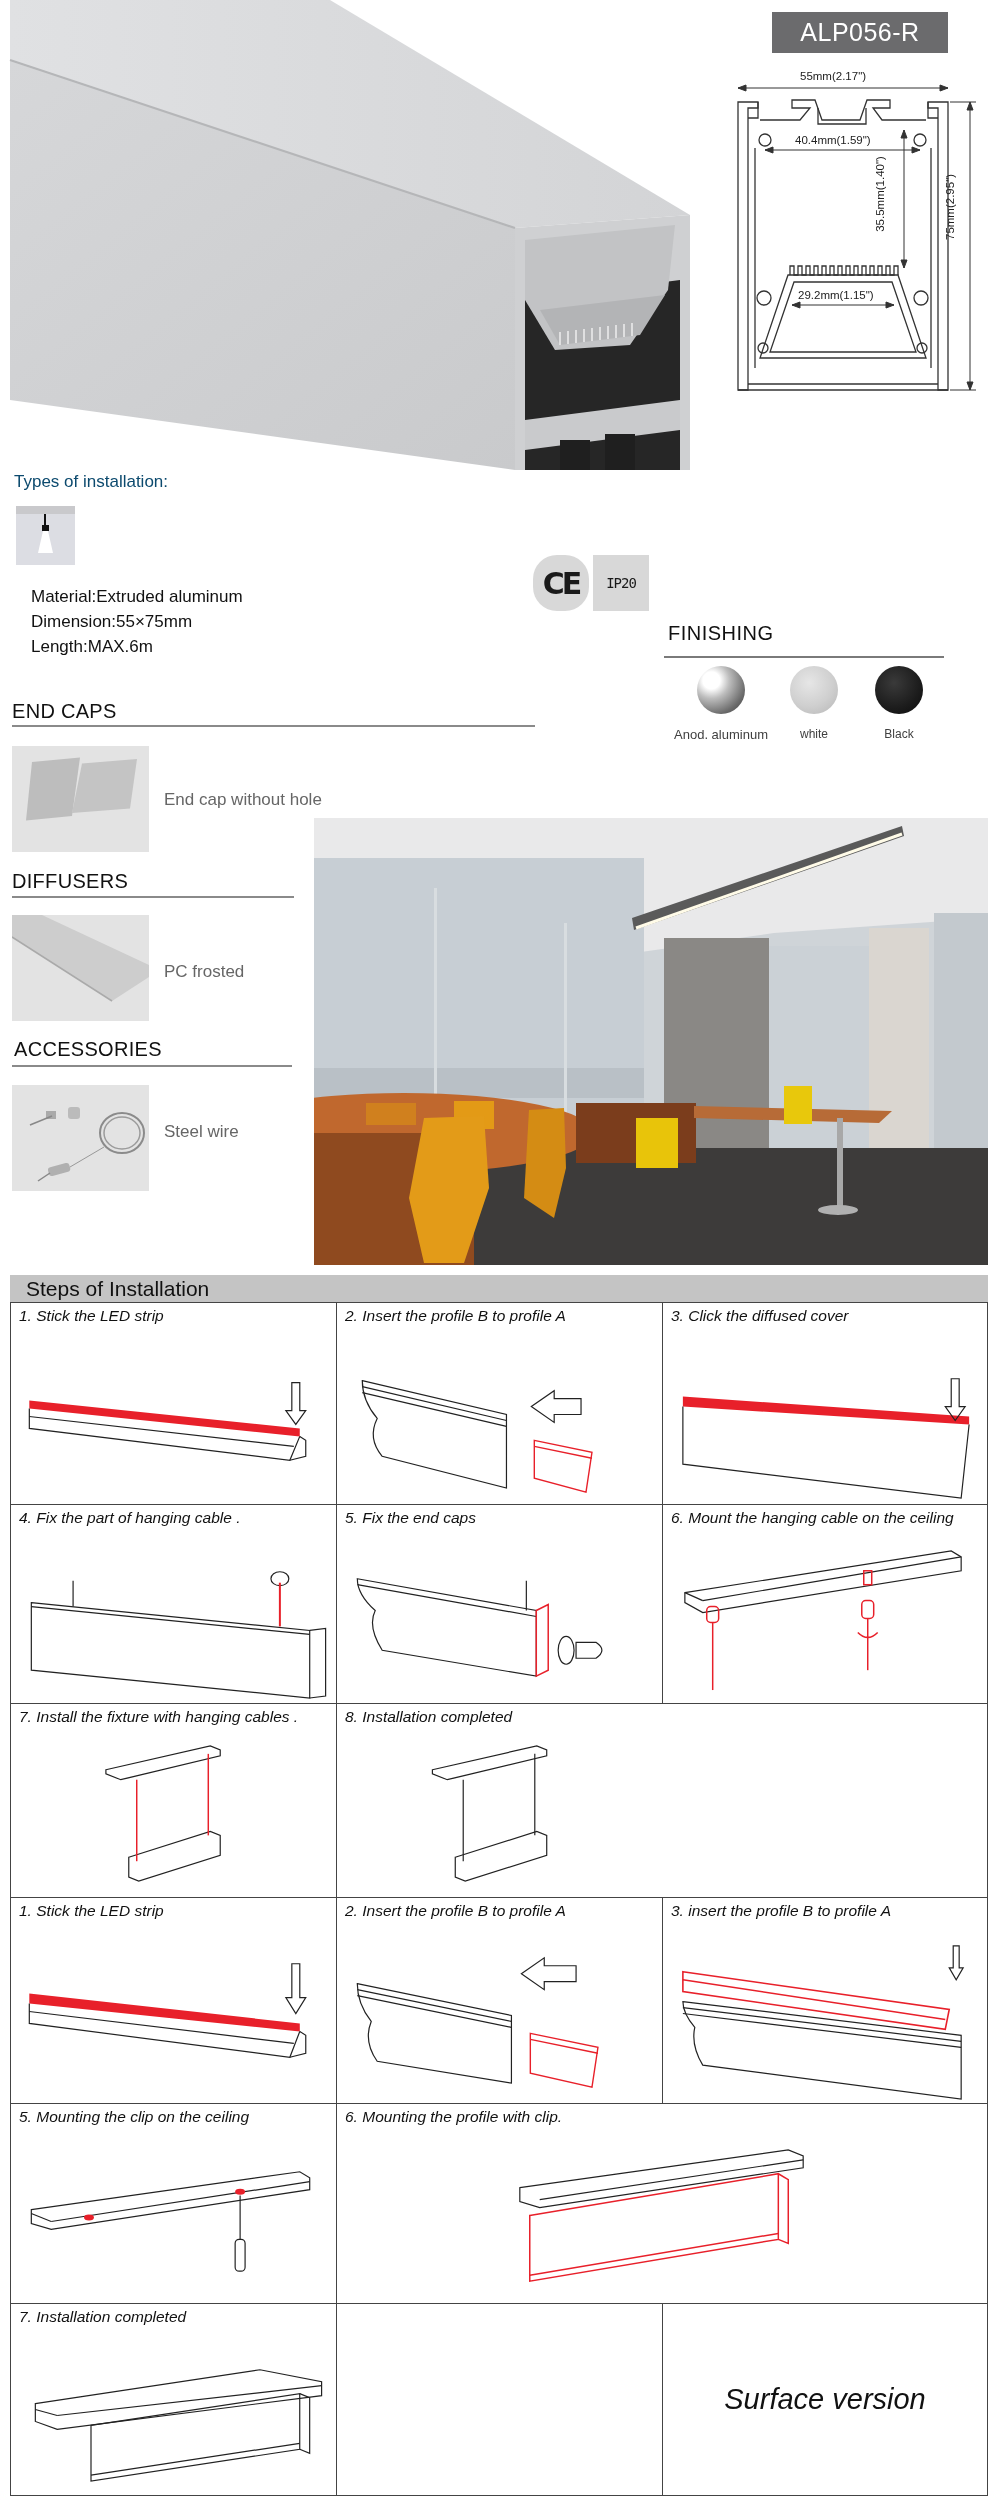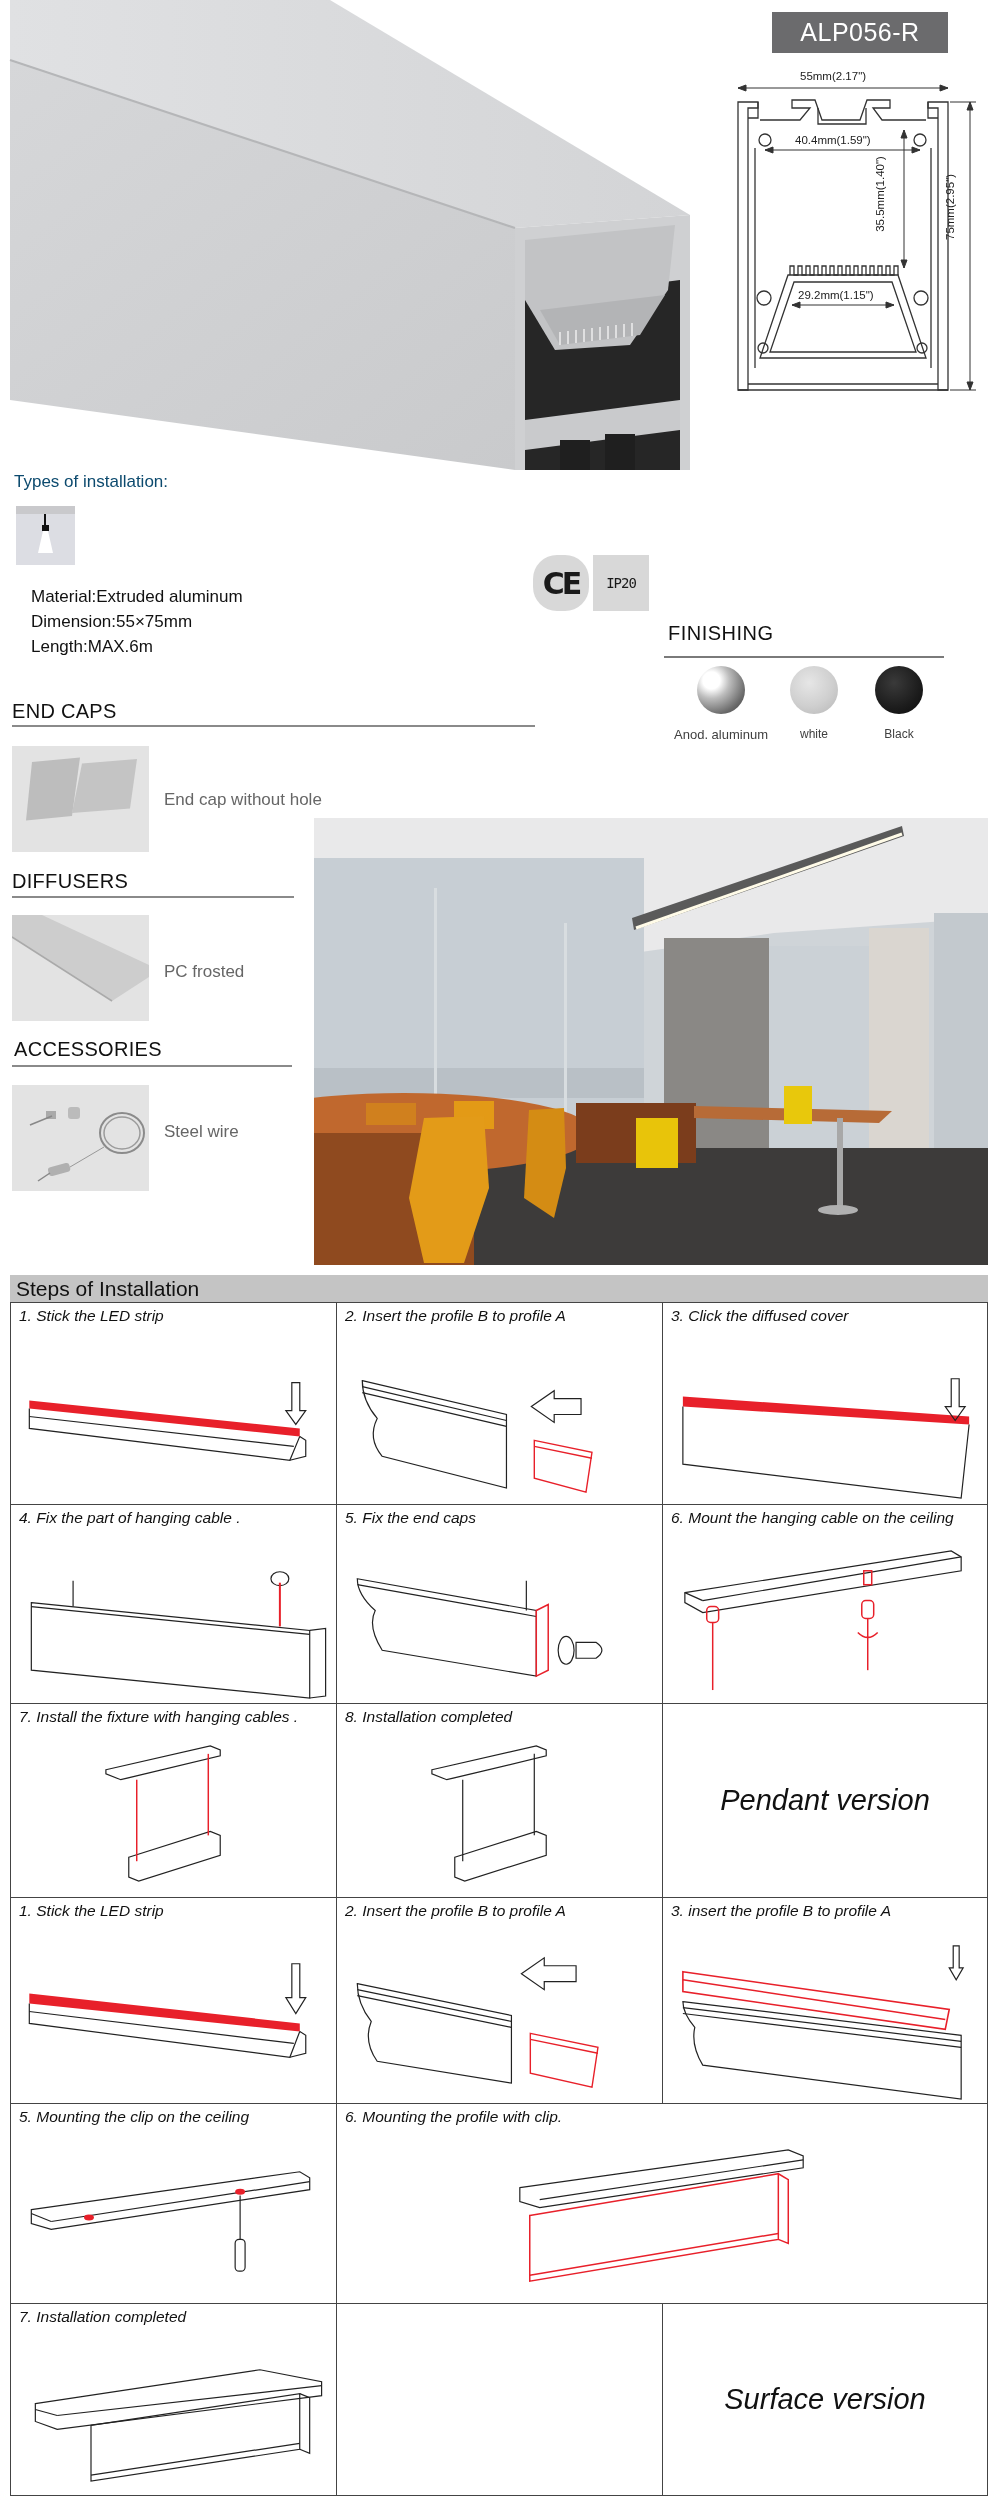--- a/index.html
+++ b/index.html
@@ -42,21 +42,21 @@
   .sec-title { font-size: 20px; color: #111; letter-spacing: 0.3px; }
   .sec-rule { height: 2px; background: #8a8a8a; }
   .thumb { width: 137px; height: 106px; background: #e3e3e3; overflow: hidden; }
   .thumb-label { font-size: 17px; color: #666; white-space: nowrap; }
 
   
   .office { left: 314px; top: 818px; width: 674px; height: 447px; overflow: hidden; }
 
   
   .steps-header { left: 10px; top: 1275px; width: 978px; height: 28px; background: #c4c4c4;
-    font-size: 21px; padding-left: 6px; line-height: 28px; color: #111; border-bottom: 1px solid #444; }
+    font-size: 21px; padding-left: 16px; line-height: 28px; color: #111; border-bottom: 1px solid #444; }
   .grid { left: 10px; width: 978px; border-left: 1.5px solid #444; border-right: 1.5px solid #444; }
   .row { position: absolute; left: 0; width: 100%; border-bottom: 1.5px solid #444; display: flex; font-style: italic; }
   .cell { position: relative; height: 100%; border-right: 1.5px solid #444; }
   .cell:last-child { border-right: none; }
   .c1 { width: 326px; } .c2 { width: 326px; } .c3 { flex: 1; }
   .step-label { position: absolute; left: 8px; top: 4px; font-size: 15.5px; color: #111; white-space: nowrap; }
   .illus { position: absolute; left: 0; top: 26px; width: 100%; height: calc(100% - 26px); }
   .version-label { position: absolute; left: 0; top: 0; width: 100%; height: 100%; display: flex; align-items: center; justify-content: center; font-size: 29px; color: #111; }
 </style>
 </head>
@@ -370,23 +370,20 @@
       <span class="step-label">8.  Installation completed</span>
       <svg class="illus" viewBox="0 0 326 168">
         <g stroke="#222" fill="none" stroke-width="1.2">
           <path d="M95,40 L200,16 L210,20 L210,26 L110,50 L95,44 Z"></path>
           <path d="M118,128 L200,102 L210,106 L210,126 L128,152 L118,148 Z"></path>
           <line x1="126" y1="50" x2="126" y2="132"></line>
           <line x1="198" y1="24" x2="198" y2="106"></line>
         </g>
       </svg>
     </div>
-    <div class="cell c3">
-      <div class="version-label">Pendant version</div>
-    </div>
   </div>
 
   <div class="row" style="top:595px;height:206px">
     <div class="cell c1">
       <span class="step-label">1. Stick the LED strip</span>
       <svg class="illus" viewBox="0 0 326 180">
         <polygon points="18,70 290,100 290,108 18,80" fill="#e8202a"></polygon>
         <g stroke="#222" fill="none" stroke-width="1.2">
           <path d="M18,80 L18,100 L280,134 L290,108"></path>
           <line x1="18" y1="88" x2="284" y2="120"></line>

